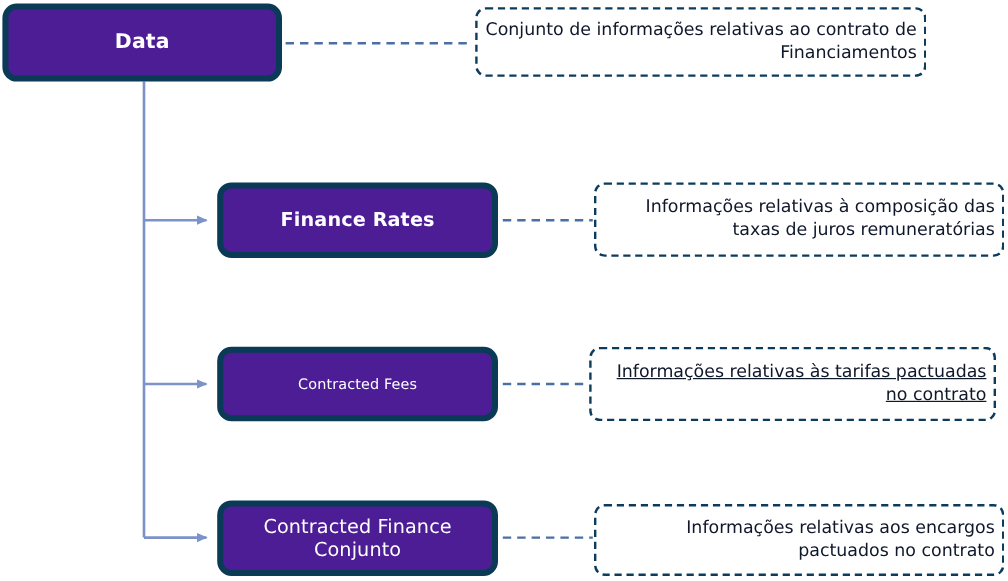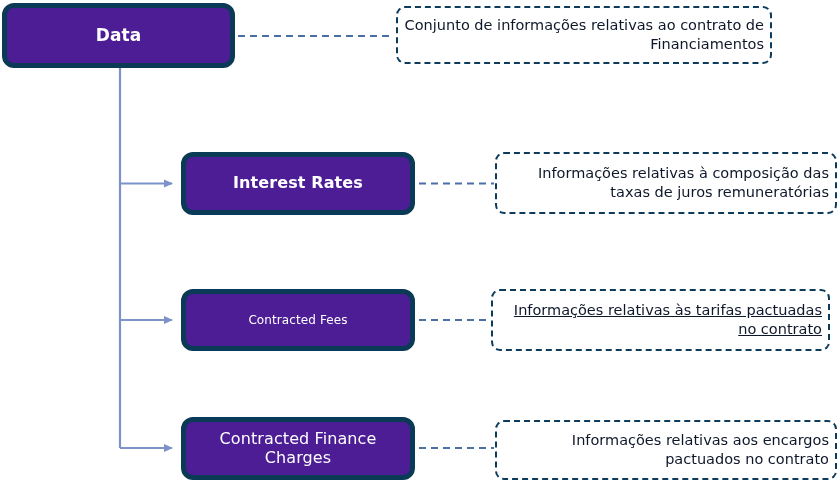--- a/index.html
+++ b/index.html
@@ -88,33 +88,33 @@
 
   <div class="node bold" style="left:2px; top:3px; width:233px; height:65px; font-size:17px;">
     <span class="node-label">Data</span>
   </div>
 
   <div class="note" style="left:396px; top:6px; width:376px; height:58px; font-size:14.5px;">
     <span class="note-label">Conjunto de informações relativas ao contrato de Financiamentos</span>
   </div>
 
   <div class="node bold" style="left:181px; top:152px; width:234px; height:63px; font-size:16px;">
-    <span class="node-label">Interest Rates</span>
+    <span class="node-label">Finance Rates</span>
   </div>
   <div class="note" style="left:495px; top:152px; width:342px; height:62px; font-size:14.5px;">
     <span class="note-label">Informações relativas à composição das taxas de juros remuneratórias</span>
   </div>
 
   <div class="node" style="left:181px; top:289px; width:234px; height:62px; font-size:12px;">
     <span class="node-label">Contracted Fees</span>
   </div>
   <div class="note" style="left:491px; top:289px; width:339px; height:62px; font-size:14.5px;text-decoration:underline;">
     <span class="note-label">Informações relativas às tarifas pactuadas no contrato</span>
   </div>
 
   <div class="node" style="left:181px; top:417px; width:234px; height:63px; font-size:16px;">
-    <span class="node-label">Contracted Finance Charges</span>
+    <span class="node-label">Contracted Finance Conjunto</span>
   </div>
   <div class="note" style="left:495px; top:420px; width:342px; height:60px; font-size:14.5px;">
     <span class="note-label">Informações relativas aos encargos pactuados no contrato</span>
   </div>
 
 </div>
 
 </body></html>

